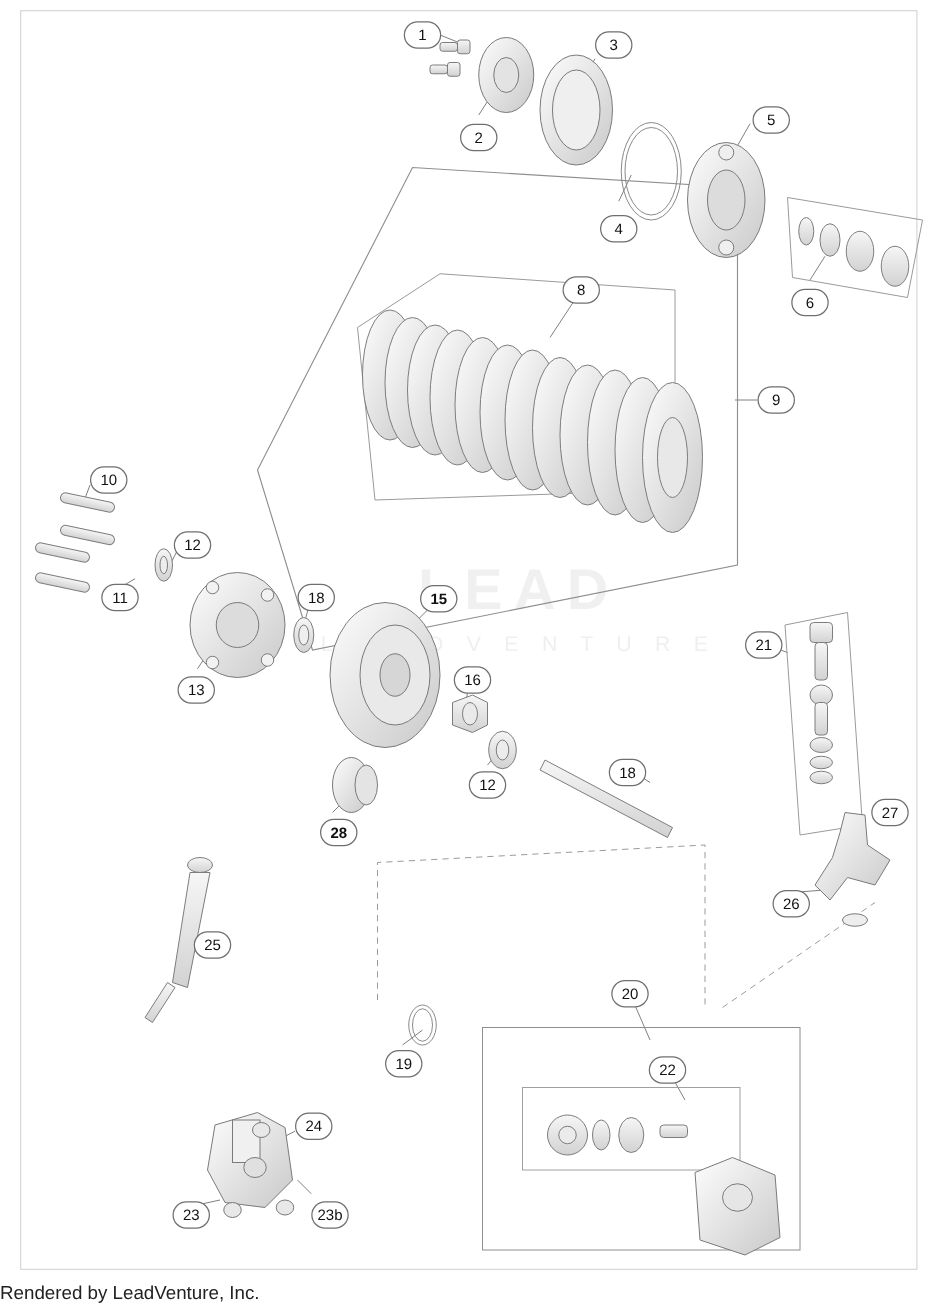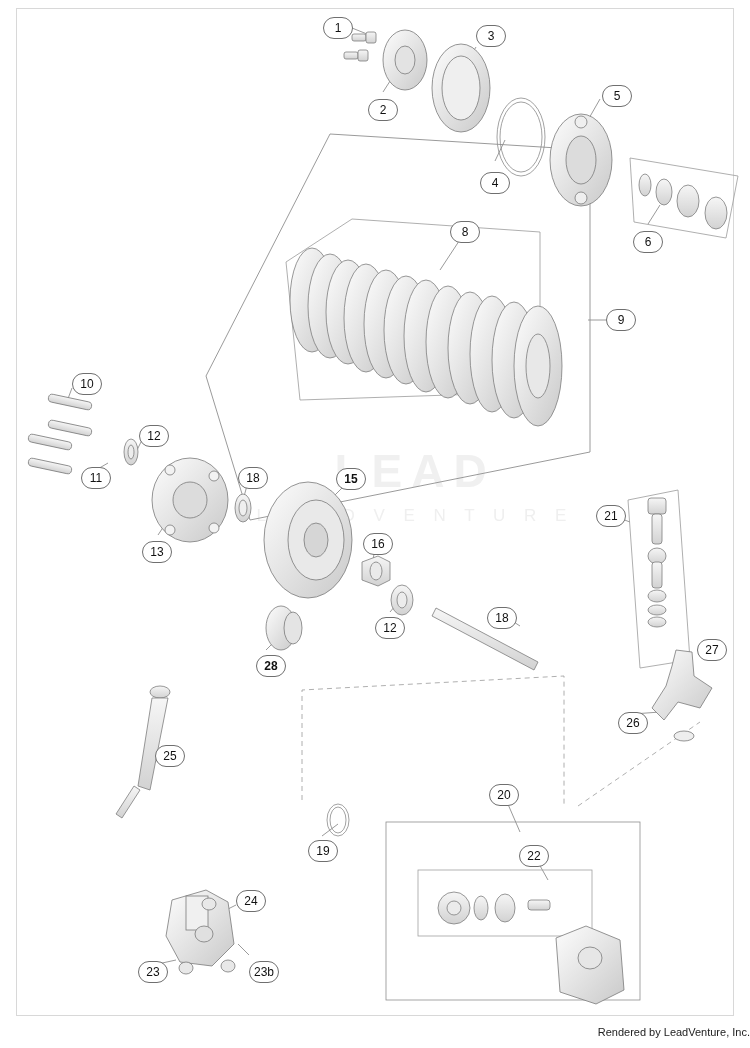--- a/index.html
+++ b/index.html
@@ -67,22 +67,22 @@
     letter-spacing: 7px;
     color: #efefef;
     margin-top: 8px;
     font-weight: normal;
   }
   #credit {
     position: absolute;
     left: 0;
     top: 1026px;
     width: 750px;
-    text-align: right;
-    font-size: 11px;
+    text-align: left;
+    font-size: 15px;
     color: #222222;
   }
 </style>
 </head>
 <body>
 
 <div id="page">
 
   <div id="diagram-frame"></div>
 

